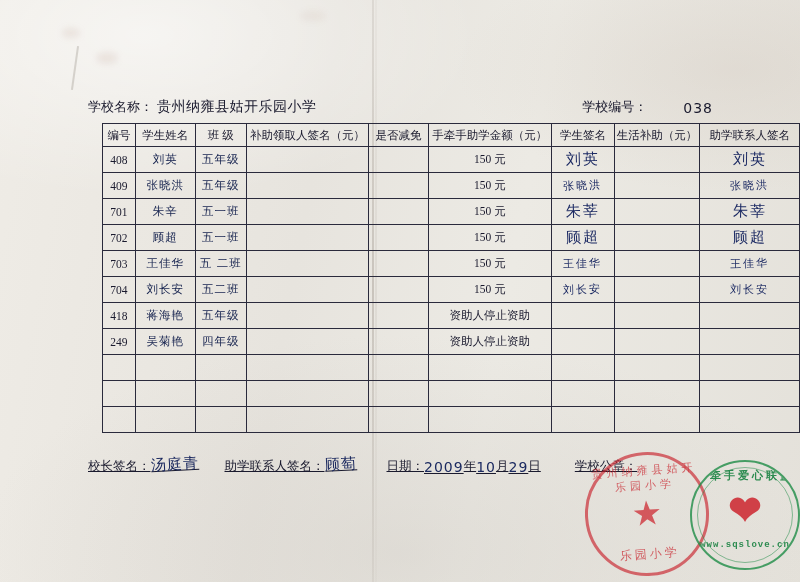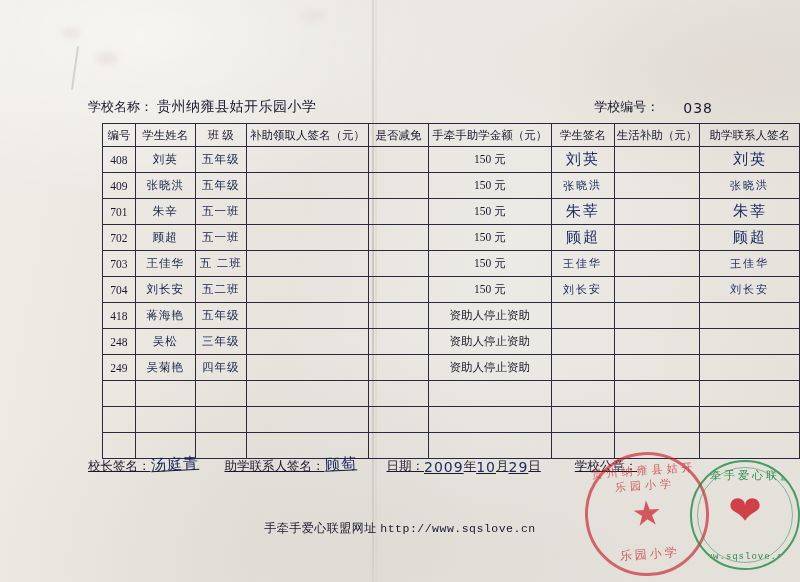--- a/index.html
+++ b/index.html
@@ -46,21 +46,21 @@
     display:flex;align-items:flex-end;
     font-size:13px;
   }
   .hdr .lbl{white-space:nowrap;}
   .hdr .val{
     font-family:"DejaVu Sans",sans-serif;
     font-size:14px;margin-left:4px;white-space:nowrap;
     letter-spacing:.5px;
   }
   .hdr .spacer{flex:1;}
-  .hdr .sn{margin-left:24px;letter-spacing:1px;}
+  .hdr .sn{margin-left:36px;letter-spacing:1px;}
 
   
   table.grid{
     position:absolute;left:62px;top:123px;
     border-collapse:collapse;
     table-layout:fixed;
     background:transparent;
     margin-left:40px;
   }
   table.grid td,table.grid th{
@@ -161,31 +161,32 @@
     position:absolute;bottom:10px;left:0;right:0;text-align:center;
     font-size:12px;letter-spacing:3px;color:rgba(200,30,40,.8);
   }
   .stamp-green{
     position:absolute;left:690px;top:460px;width:110px;height:110px;
     border-radius:50%;
     border:2px solid rgba(30,140,70,.8);
     box-sizing:border-box;
     color:rgba(25,130,65,.9);
     overflow:hidden;
+    font-weight:bold;
   }
   .stamp-green .heart{
     position:absolute;left:50%;top:46%;transform:translate(-50%,-50%);
     font-size:40px;color:rgba(205,35,45,.85);line-height:1;
   }
   .stamp-green .gtop{
     position:absolute;top:6px;left:0;right:0;text-align:center;
     font-size:11px;letter-spacing:3px;
   }
   .stamp-green .gbot{
-    position:absolute;bottom:6px;left:0;right:0;text-align:center;
+    position:absolute;bottom:18px;left:0;right:0;text-align:center;
     font-size:9px;letter-spacing:1px;
     font-family:"Liberation Mono","DejaVu Sans Mono",monospace;
   }
   .stamp-green .ring{
     position:absolute;inset:5px;border-radius:50%;
     border:1px solid rgba(30,140,70,.5);
   }
 </style>
 </head>
 <body>
@@ -297,31 +298,20 @@
         <td></td>
         <td>150 元</td>
         <td><span class="hand-blue small">刘长安</span></td>
         <td></td>
         <td><span class="hand-blue r2 small">刘长安</span></td>
       </tr>
       <tr>
         <td>418</td>
         <td class="hand">蒋海艳</td>
         <td class="hand">五年级</td>
-        <td></td>
-        <td></td>
-        <td>资助人停止资助</td>
-        <td></td>
-        <td></td>
-        <td></td>
-      </tr>
-      <tr>
-        <td>248</td>
-        <td class="hand">吴松</td>
-        <td class="hand">三年级</td>
         <td></td>
         <td></td>
         <td>资助人停止资助</td>
         <td></td>
         <td></td>
         <td></td>
       </tr>
       <tr>
         <td>249</td>
         <td class="hand">吴菊艳</td>
@@ -380,24 +370,20 @@
     <span class="datehand">2009</span>
     <span class="seg">年</span>
     <span class="datehand">10</span>
     <span class="seg">月</span>
     <span class="datehand">29</span>
     <span class="seg">日</span>
     <span class="gap3"></span>
     <span class="seg">学校公章：</span>
   </div>
 
-  <div class="weburl">
-    <span>手牵手爱心联盟网址</span>
-    <span class="u">http://www.sqslove.cn</span>
-  </div>
 
   <div class="stamp-red">
     <div class="arc-top">贵州纳雍县姑开乐园小学</div>
     <div class="star">★</div>
     <div class="arc-bot">乐园小学</div>
   </div>
 
   <div class="stamp-green">
     <div class="ring"></div>
     <div class="gtop">手牵手爱心联盟</div>

